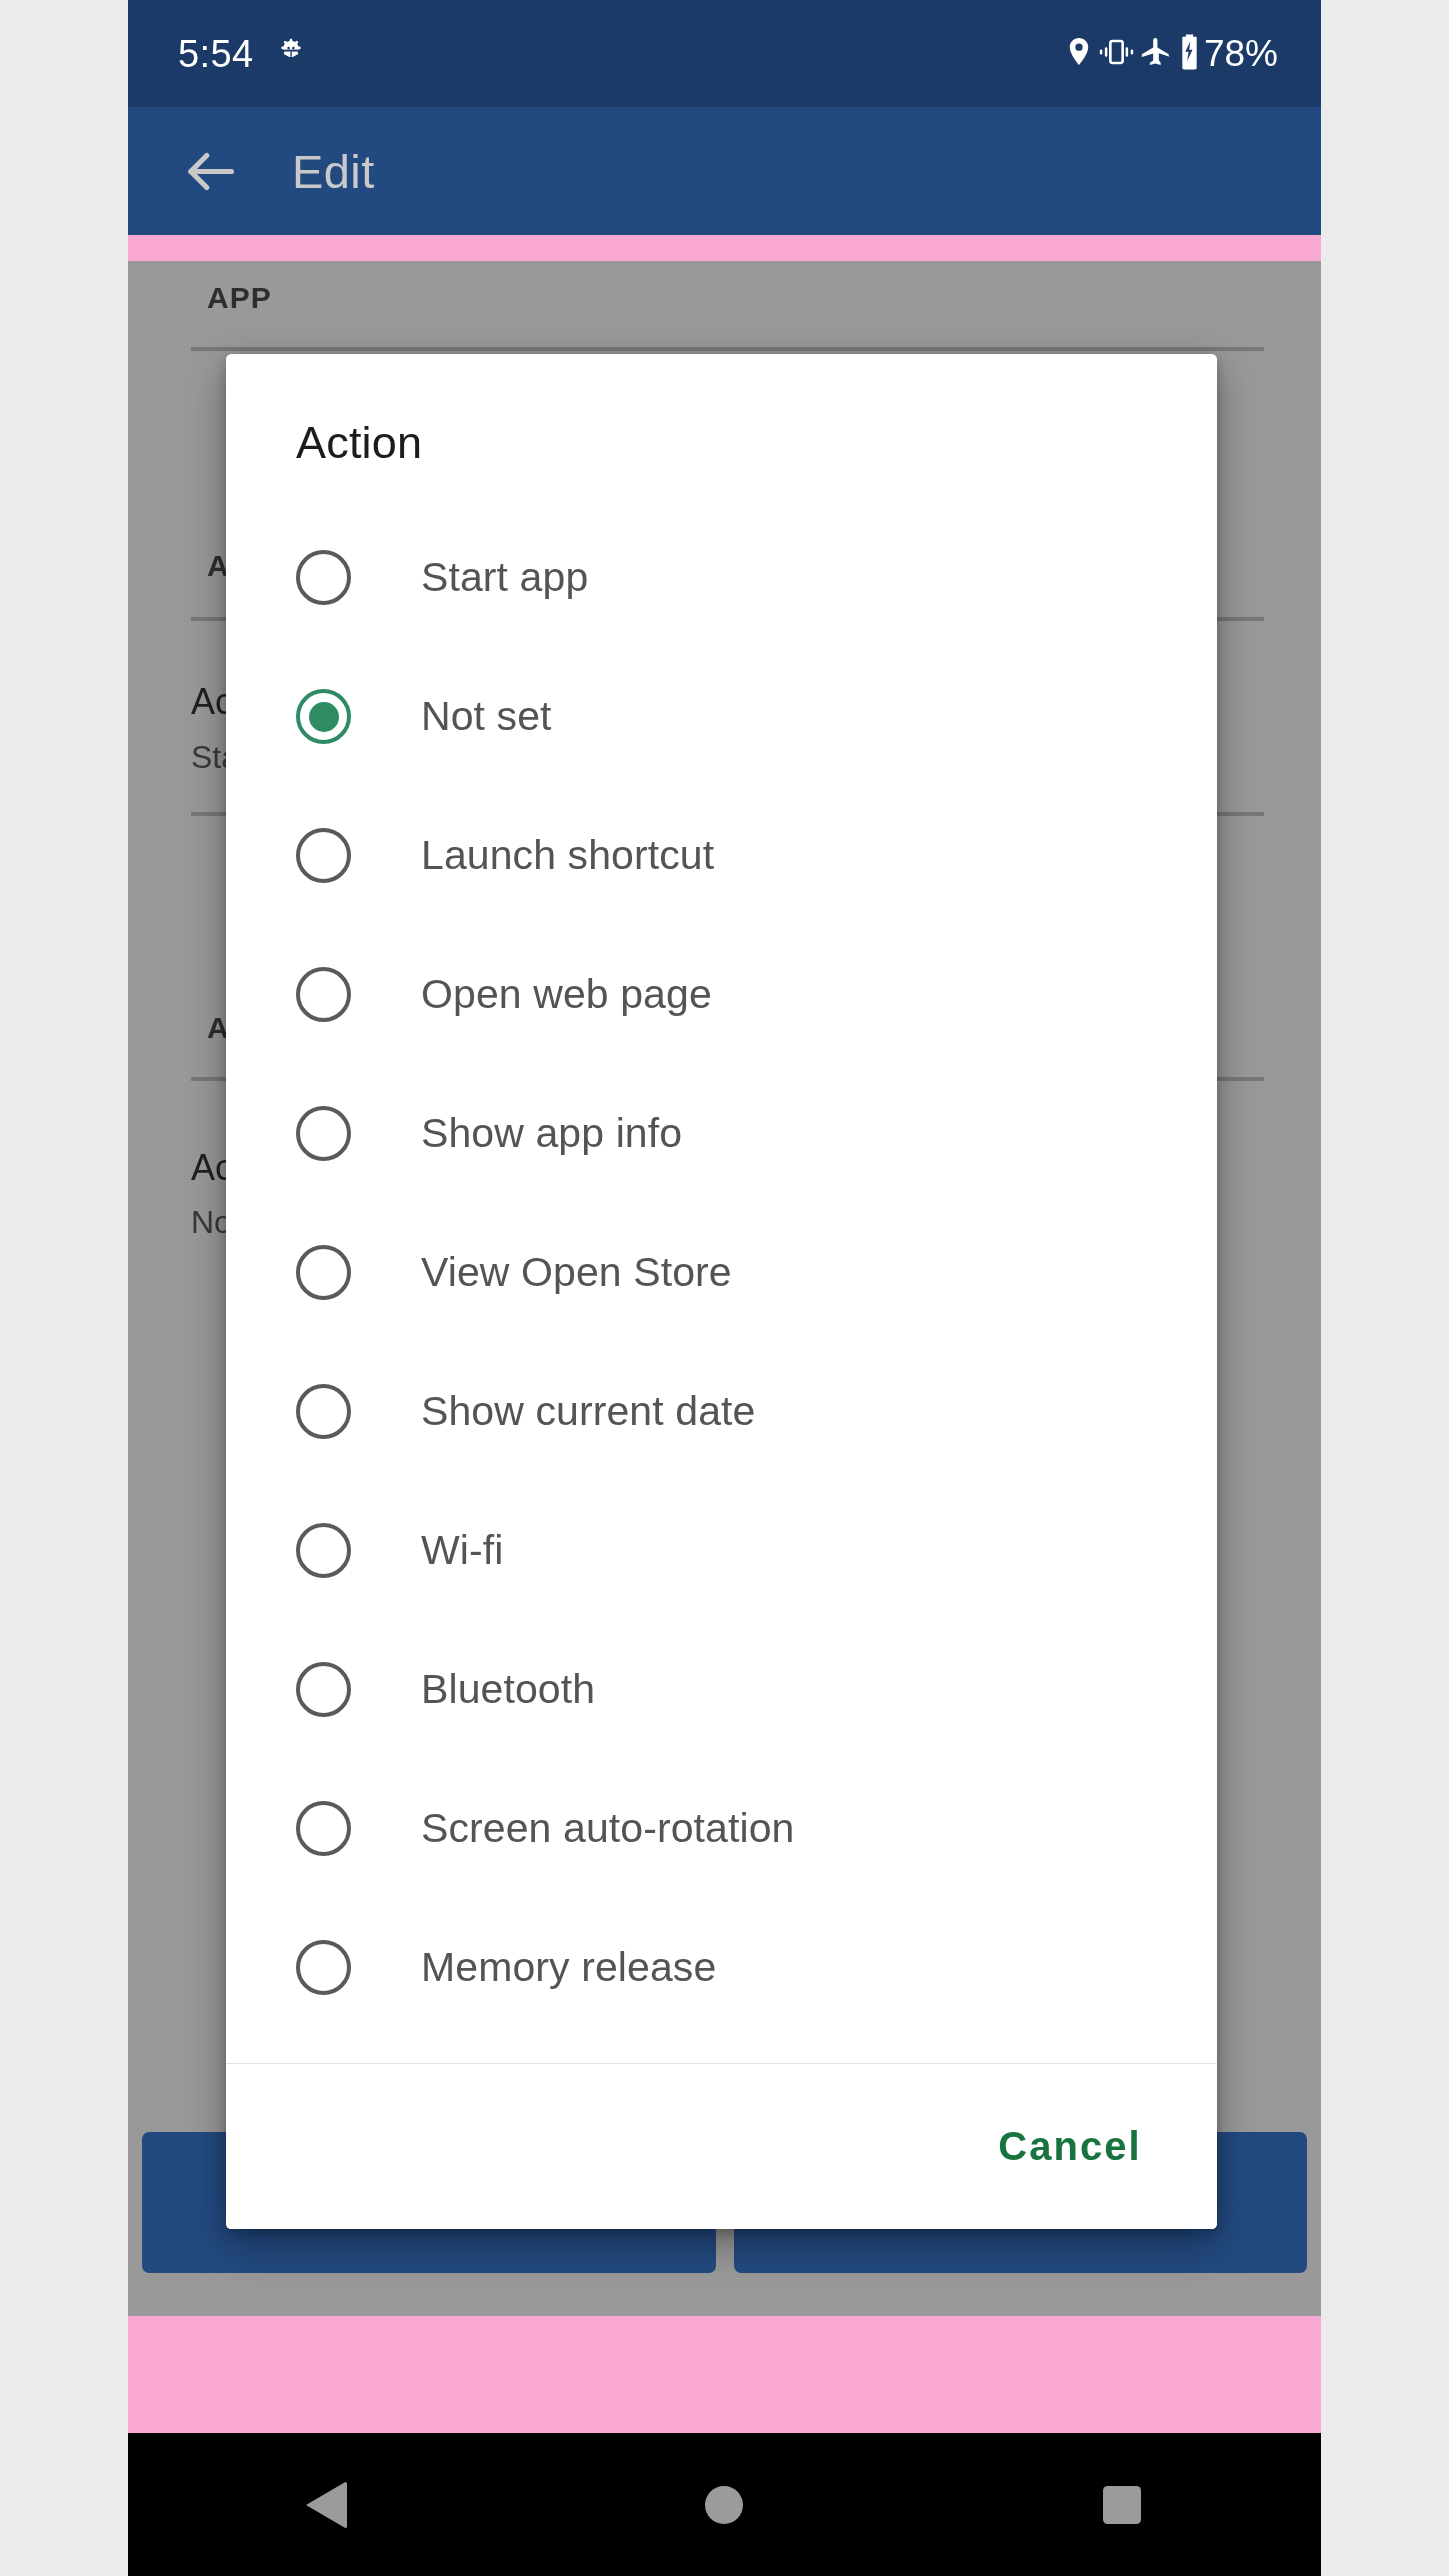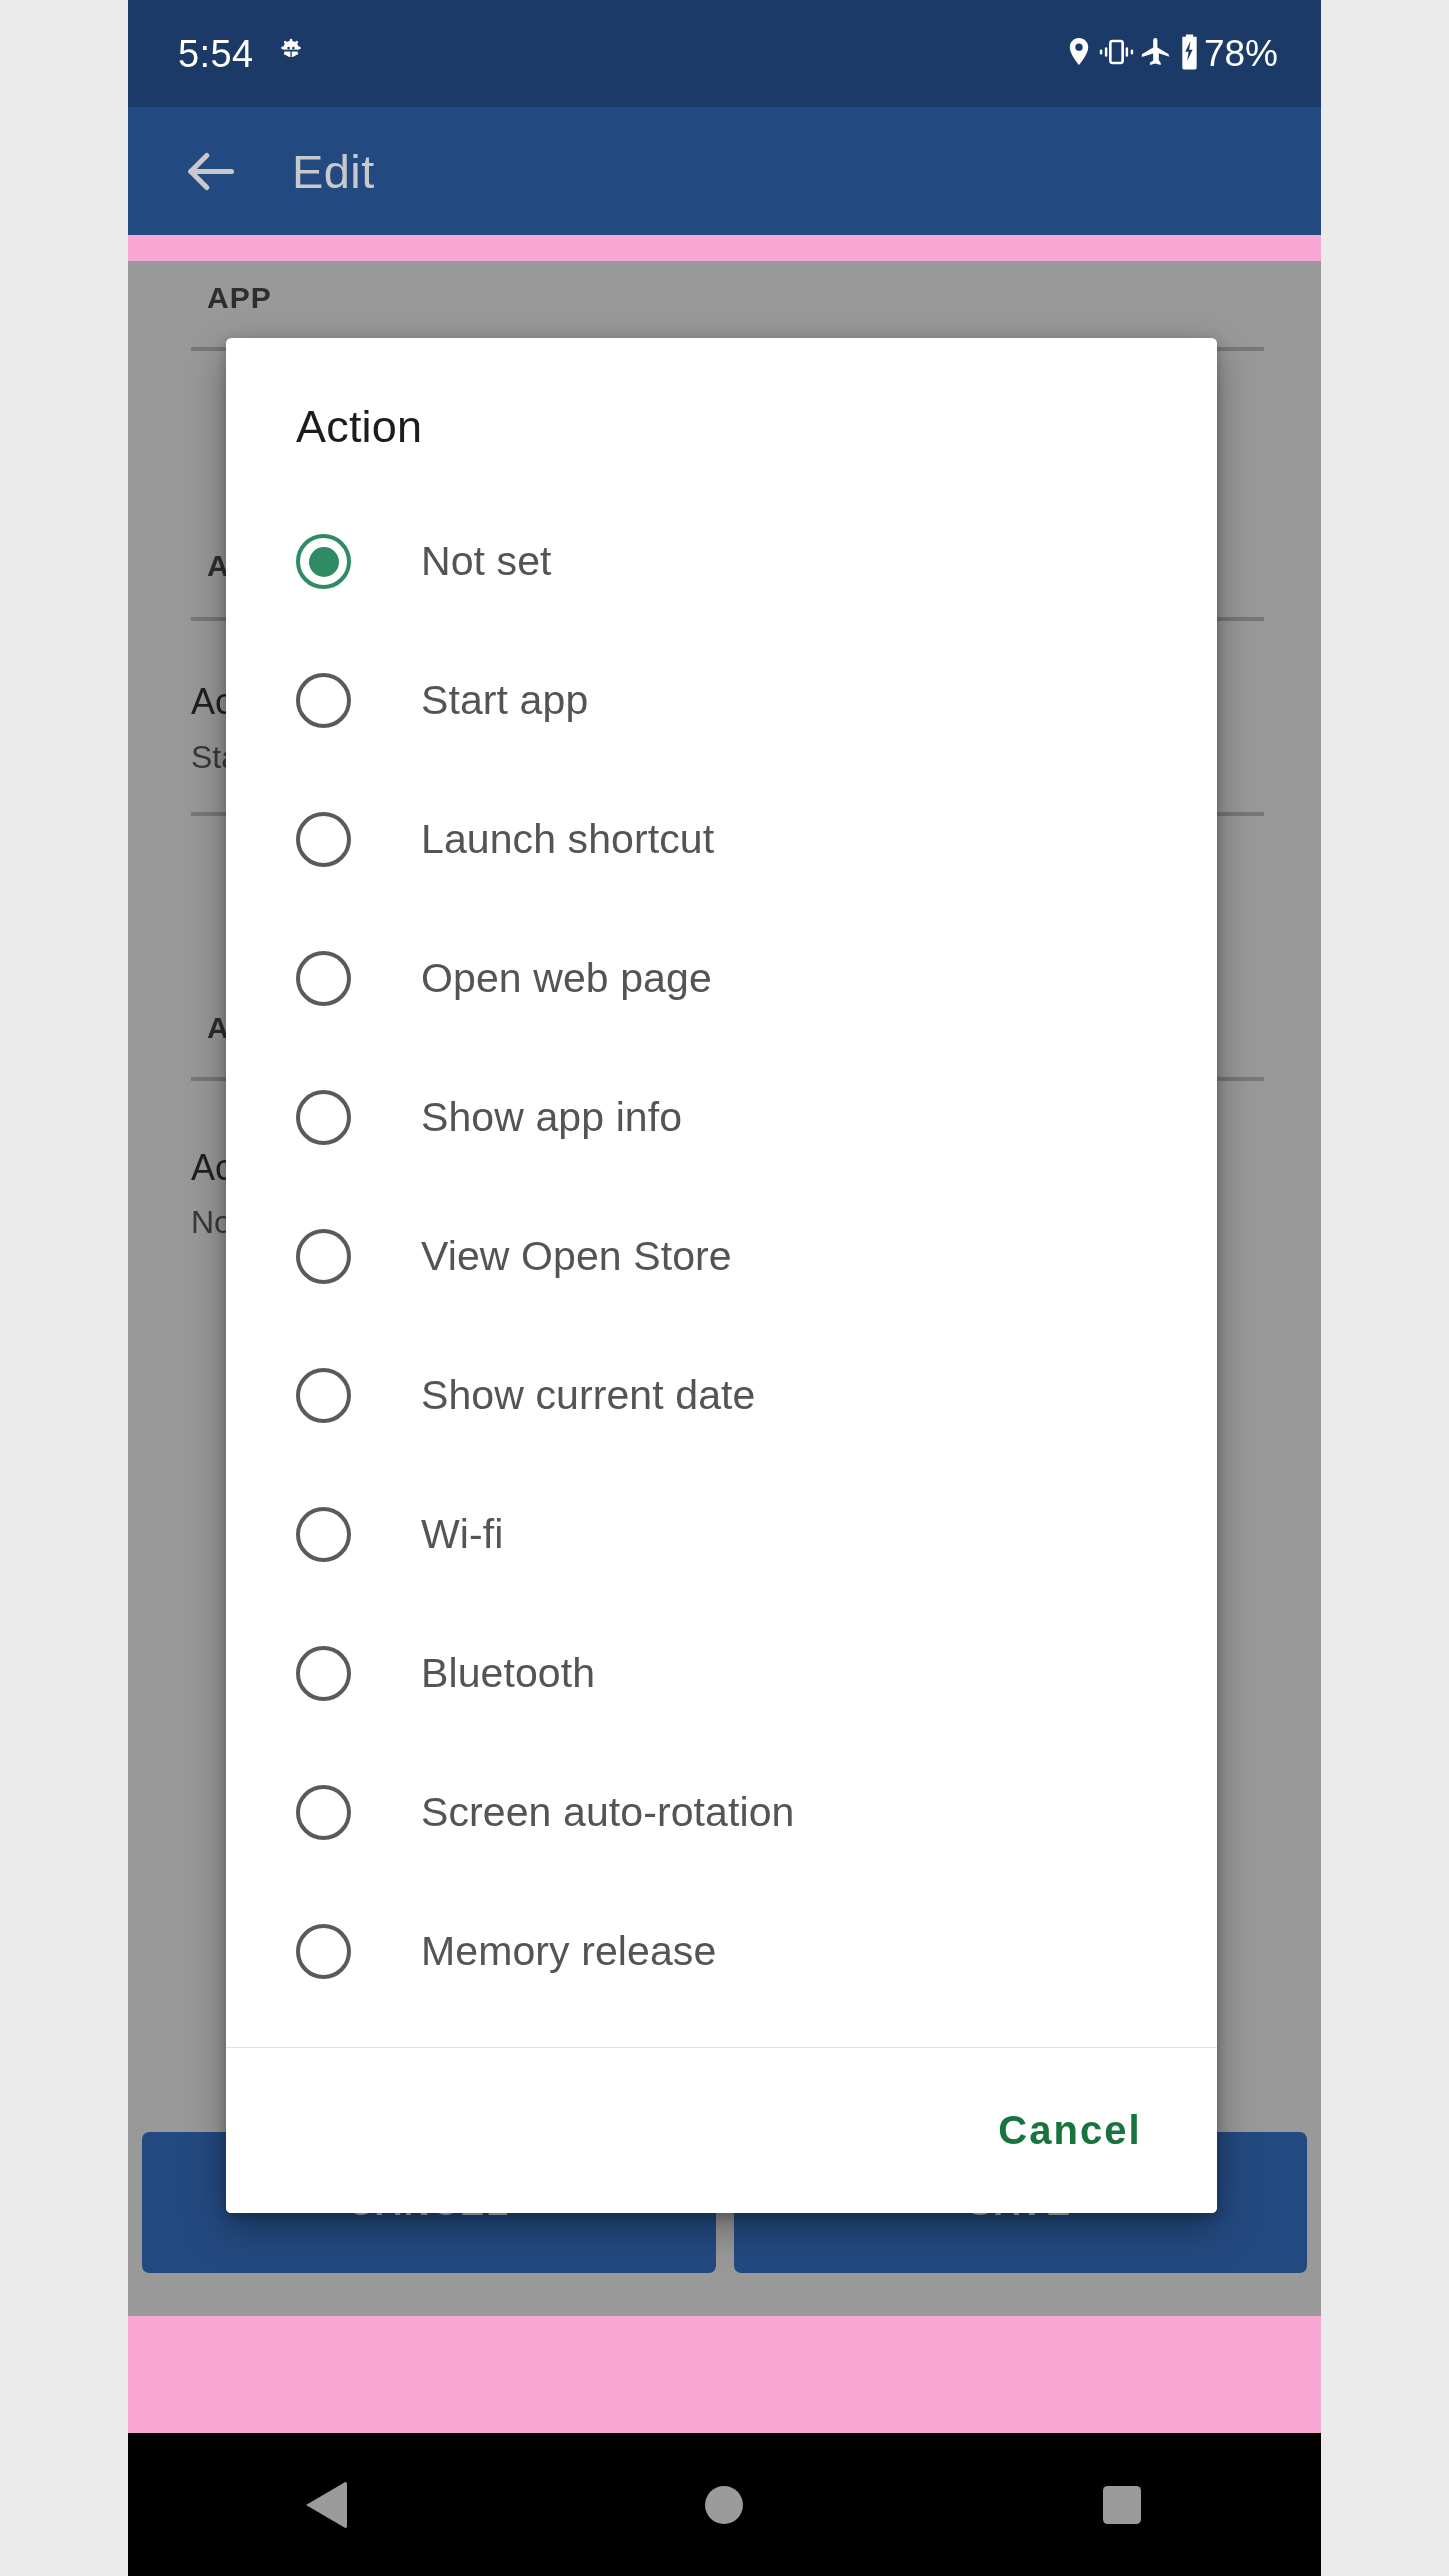--- a/index.html
+++ b/index.html
@@ -203,21 +203,21 @@
   .nav-recent {
     width: 38px; height: 38px;
     border-radius: 4.5px;
     background: #9b9b9b;
   }
 
   
   .dialog {
     position: absolute;
     left: 98px;
-    top: 338px;
+    top: 354px;
     width: 991px;
     border-radius: 5.4px;
     background: #ffffff;
     box-shadow: 0 14.3px 41px rgba(0,0,0,0.34), 0 3.6px 10.7px rgba(0,0,0,0.22);
     z-index: 20;
     overflow: hidden;
   }
   .dialog-title {
     font-size: 45px;
     color: #1c1c1c;
@@ -382,26 +382,26 @@
       <div class="bottom-bar">
         <button class="flat-btn">CANCEL</button>
         <button class="flat-btn">SAVE</button>
       </div>
     </div>
 
     <div class="dialog">
       <div class="dialog-title">Action</div>
       <div class="options-viewport">
         <div class="option-row">
+          <span class="radio"></span>
+          <span class="option-label">Start app</span>
+        </div>
+        <div class="option-row">
           <span class="radio checked"></span>
           <span class="option-label">Not set</span>
-        </div>
-        <div class="option-row">
-          <span class="radio"></span>
-          <span class="option-label">Start app</span>
         </div>
         <div class="option-row">
           <span class="radio"></span>
           <span class="option-label">Launch shortcut</span>
         </div>
         <div class="option-row">
           <span class="radio"></span>
           <span class="option-label">Open web page</span>
         </div>
         <div class="option-row">

